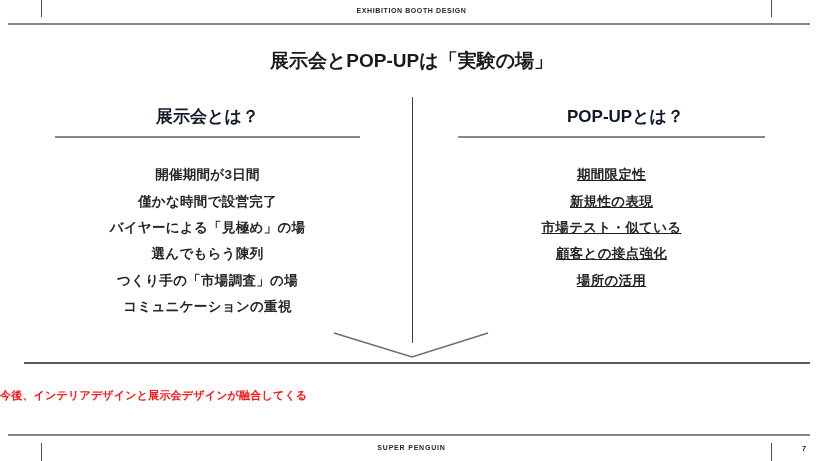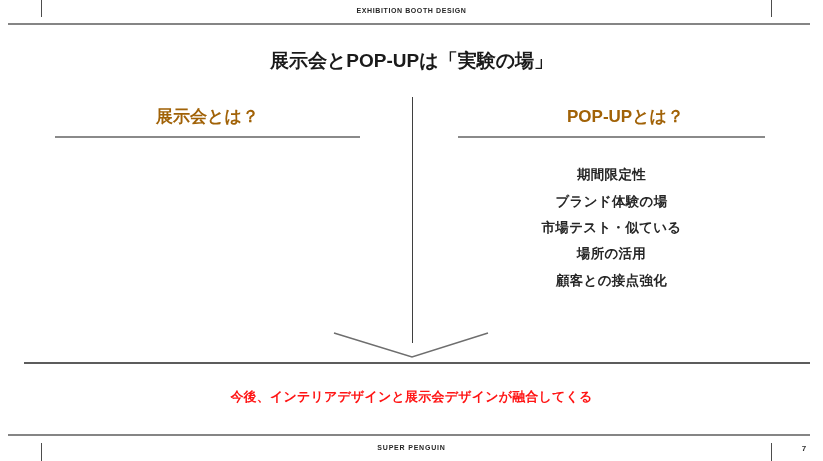--- a/index.html
+++ b/index.html
@@ -27,46 +27,46 @@
   .rule-bottom{position:absolute;top:434px;left:8px;width:802px;height:2px;background:#858585;}
   .rule-mid{position:absolute;top:362px;left:24px;width:786px;height:2px;background:#5c5c5c;}
 
   
   .slide-title{
     position:absolute;top:48px;left:0;width:100%;
     text-align:center;font-size:19px;font-weight:bold;color:#1a1a1a;
   }
 
   
-  .col-heading{position:absolute;top:105px;text-align:center;font-size:17px;font-weight:bold;color:#a16207;}
+  .col-heading{position:absolute;top:105px;text-align:center;font-size:17px;font-weight:bold;color:#0f172a;}
   .col-heading.left{left:55px;width:305px;}
   .col-heading.right{left:472px;width:307px;}
   .heading-rule{position:absolute;top:136px;height:2px;background:#8a8a8a;}
   .heading-rule.left{left:55px;width:305px;}
   .heading-rule.right{left:458px;width:307px;}
 
   
   .v-divider{position:absolute;left:412px;top:97px;width:1px;height:246px;background:#3f3f3f;}
 
   
   .col-list{position:absolute;top:162px;display:flex;flex-direction:column;}
   .col-list.left{left:55px;width:305px;}
-  .col-list.right{left:458px;width:307px;}
+  .col-list.right{left:458px;width:307px;text-decoration:underline;}
   .col-list .item{
     height:26.4px;display:flex;align-items:center;justify-content:center;
     font-size:13.5px;font-weight:bold;color:#262626;letter-spacing:0.3px;
   }
 
   
   .arrow-wrap{position:absolute;left:332px;top:330px;width:158px;height:30px;}
 
   
   .conclusion{
     position:absolute;top:388px;left:0;width:100%;
-    text-align:center;font-size:13px;font-weight:bold;letter-spacing:0.2px;
+    font-size:11px;font-weight:bold;letter-spacing:0.2px;
   }
 
   
   .footer-brand{
     position:absolute;top:444px;left:0;width:100%;
     text-align:center;font-size:7px;letter-spacing:0.8px;
     color:#262626;font-weight:bold;
   }
   .page-number{
     position:absolute;top:444px;left:796px;width:16px;
@@ -85,27 +85,35 @@
 
   <div class="slide-title">展示会とPOP-UPは「実験の場」</div>
 
   <div class="col-heading left">展示会とは？</div>
   <div class="heading-rule left"></div>
   <div class="col-heading right">POP-UPとは？</div>
   <div class="heading-rule right"></div>
 
   <div class="v-divider"></div>
 
+  <div class="col-list left">
+    <div class="item">開催期間が3日間</div>
+    <div class="item">僅かな時間で設営完了</div>
+    <div class="item">バイヤーによる「見極め」の場</div>
+    <div class="item">選んでもらう陳列</div>
+    <div class="item">つくり手の「市場調査」の場</div>
+    <div class="item">コミュニケーションの重視</div>
+  </div>
 
   <div class="col-list right">
     <div class="item">期間限定性</div>
-    <div class="item">ブランド体験の場</div>
+    <div class="item">新規性の表現</div>
     <div class="item">市場テスト・似ている</div>
+    <div class="item">顧客との接点強化</div>
     <div class="item">場所の活用</div>
-    <div class="item">顧客との接点強化</div>
   </div>
 
   <div class="arrow-wrap">
     <svg width="158" height="30" viewBox="0 0 158 30" aria-hidden="true">
       <polyline points="2,3 80,27 156,3" fill="none" stroke="#6e6e6e" stroke-width="1.4"></polyline>
     </svg>
   </div>
 
   <div class="rule-mid"></div>
 

